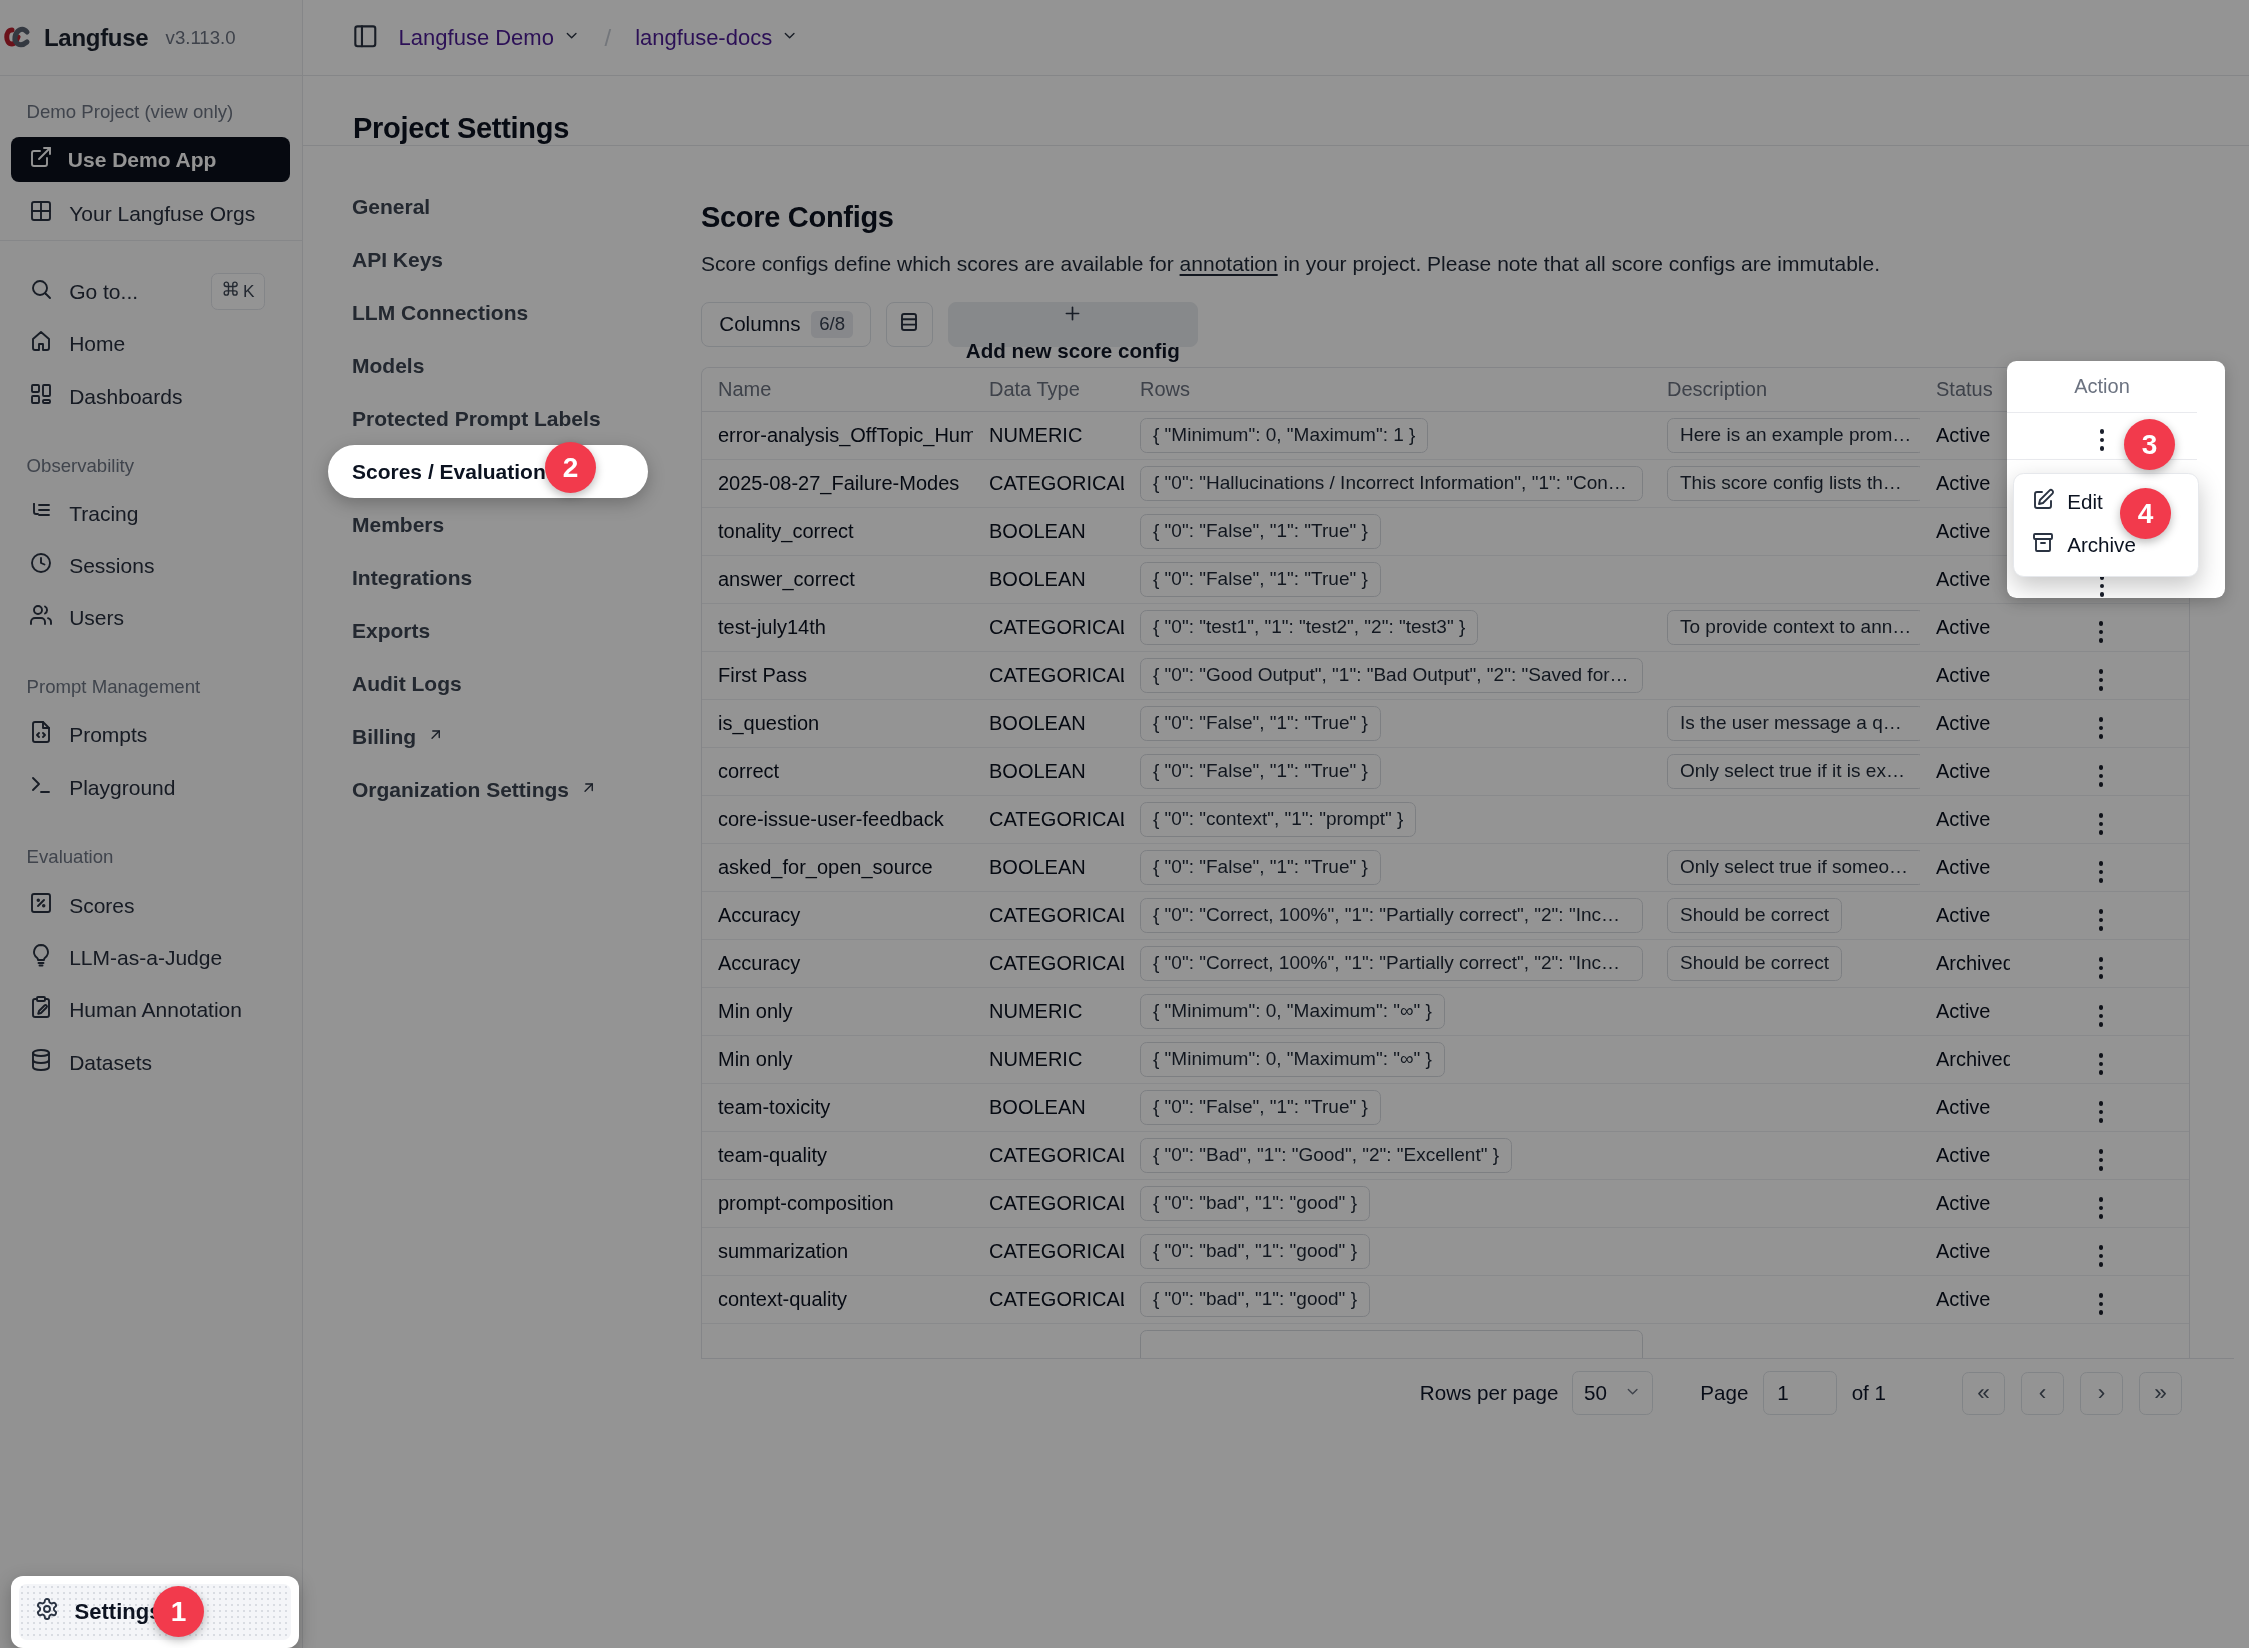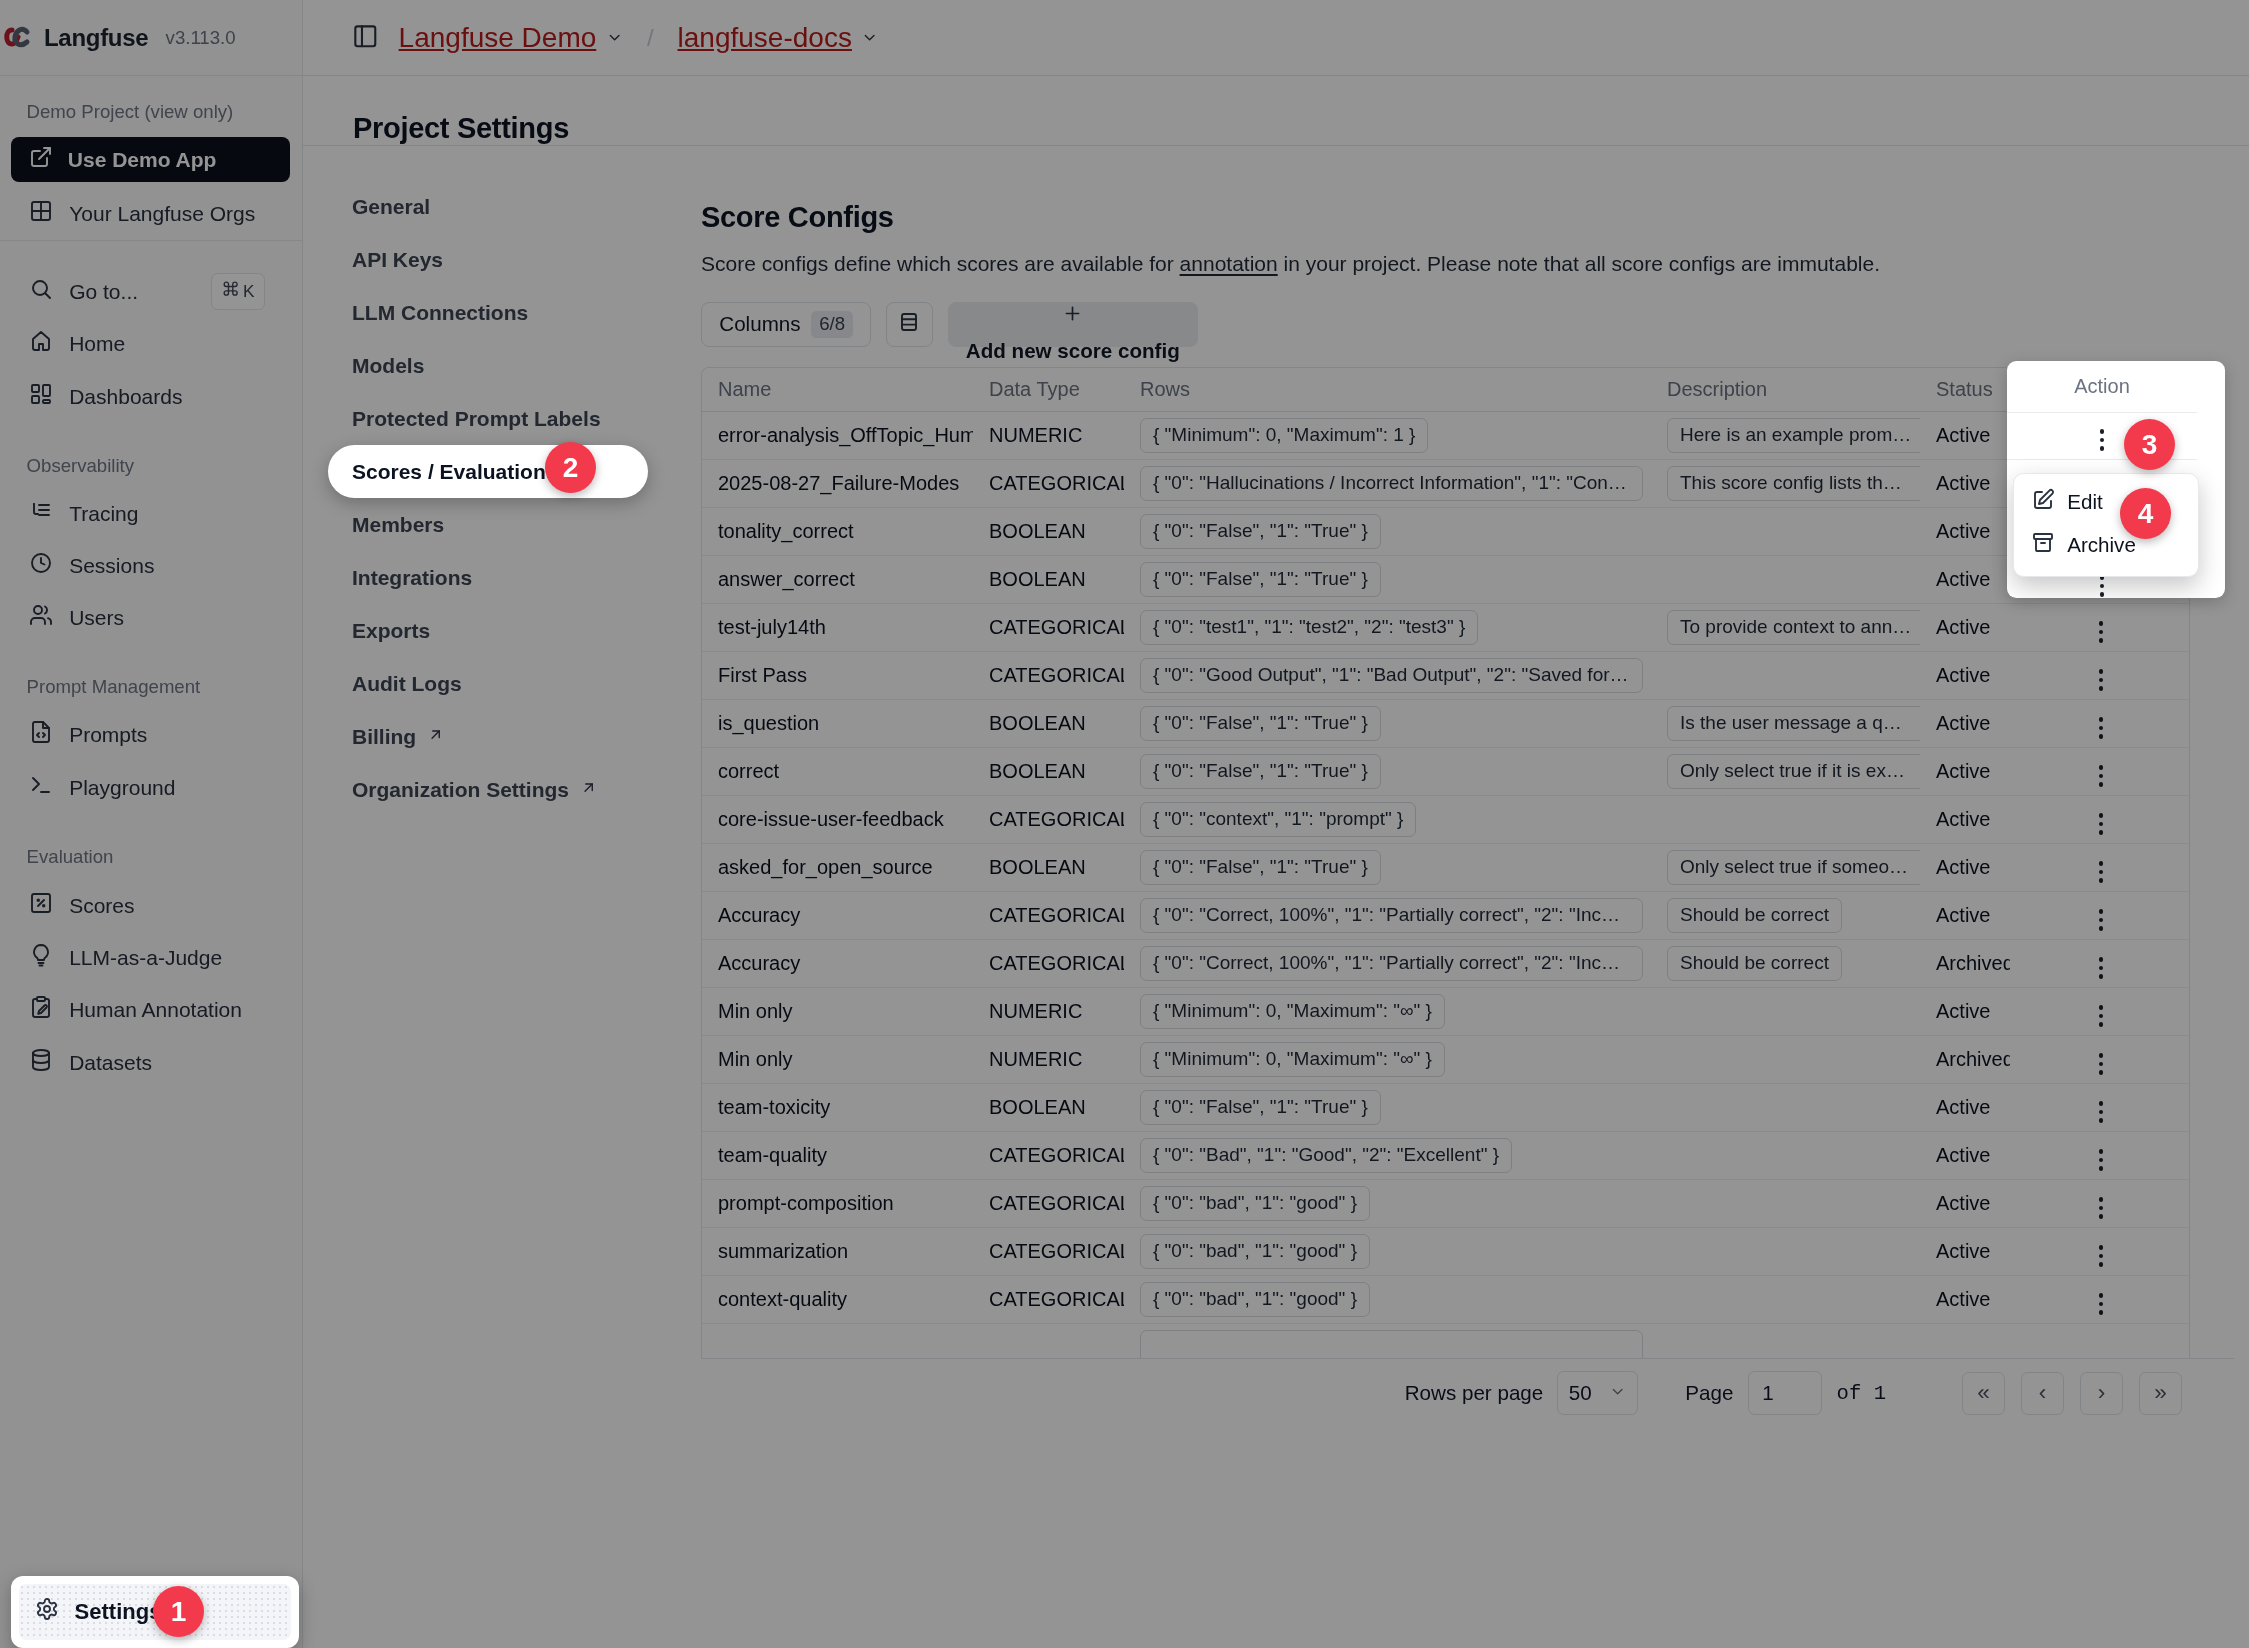--- a/index.html
+++ b/index.html
@@ -23,21 +23,21 @@
   #use-demo-btn{position:absolute;left:10.6px;right:12px;top:137px;height:45px;background:#0c111d;border-radius:8px;display:flex;align-items:center;gap:14.6px;padding-left:18.6px;box-sizing:border-box;color:#fff;font-size:21px;font-weight:600;}
   .side-divider{position:absolute;left:0;right:0;top:240px;height:0;border-top:1.3px solid #e7e9ec;}
   .kbd-badge{position:absolute;right:26.6px;display:flex;align-items:center;gap:4px;border:1.3px solid #e2e5ea;border-radius:6.6px;height:35px;padding:0 9.3px;font-size:17.3px;color:#3f4856;background:#fff;}
 
   
   #settings-card{position:absolute;left:10.6px;right:3.3px;top:1576px;height:72px;background:#fff;border-radius:12px;z-index:50;box-shadow:0 5.3px 17.3px rgba(0,0,0,.25);display:flex;align-items:center;box-sizing:border-box;padding:8px;}
   #settings-card .inner{flex:1;height:56px;background:#f4f5f8;background-image:radial-gradient(#d9dce2 1.1px,transparent 1.1px);background-size:6px 6px;border-radius:8px;display:flex;align-items:center;gap:16px;padding-left:16px;box-sizing:border-box;font-size:22px;font-weight:700;color:#0d1321;}
 
   
   #topbar{position:absolute;left:303px;top:0;width:1947px;height:76px;border-bottom:1.3px solid #e5e7eb;box-sizing:border-box;background:#fff;display:flex;align-items:center;padding-left:49px;gap:20px;}
-  #topbar .crumb{font-size:28px;font-weight:500;color:#b91c1c;display:flex;align-items:center;gap:9.3px;text-decoration:underline;}
+  #topbar .crumb{font-size:22px;font-weight:500;color:#4c1d95;display:flex;align-items:center;gap:9.3px;}
   #topbar .slash{font-size:24px;color:#c7ccd4;font-weight:300;padding:0 4px;}
   #titlebar{position:absolute;left:303px;top:76px;width:1947px;height:70px;border-bottom:1.3px solid #e5e7eb;box-sizing:border-box;background:#fff;display:flex;align-items:flex-end;padding-left:50px;}
   #titlebar h1{margin:0;font-size:29px;font-weight:700;color:#0d1321;letter-spacing:-0.3px;}
 
   
   #settings-nav{position:absolute;left:328px;top:180px;width:320px;}
   .nav-item{height:53px;display:flex;align-items:center;padding-left:24px;box-sizing:border-box;font-size:21px;font-weight:600;color:#3d4653;gap:10.6px;}
   .nav-item.active{position:relative;background:#fff;border-radius:29px;z-index:50;box-shadow:0 5.3px 17.3px rgba(0,0,0,.25);color:#0b1220;font-weight:700;}
 
   
@@ -66,21 +66,21 @@
   .pill:empty{display:none;}
   .pill.ghost{display:inline-block;width:503px;}
   .dots{display:inline-flex;flex-direction:column;gap:4px;align-items:center;padding:4px;}
   .dots i{width:4.7px;height:4.7px;border-radius:50%;background:#1a1f2b;}
 
   
   #pagination{width:1533px;height:70px;border-top:1.3px solid #e3e6ea;box-sizing:border-box;display:flex;align-items:center;justify-content:flex-end;padding-right:52px;font-size:20.6px;color:#0f172a;}
   #pagination .sel{display:flex;align-items:center;justify-content:space-between;width:81px;height:44px;border:1.3px solid #dfe3e8;border-radius:6.6px;box-sizing:border-box;padding:0 10.6px;margin-left:14px;}
   #pagination .pg-input{width:74px;height:44px;border:1.3px solid #dfe3e8;border-radius:6.6px;box-sizing:border-box;display:flex;align-items:center;padding-left:13.3px;margin:0 14.6px;}
   #pagination .lbl-page{margin-left:47px;}
-  #pagination .of{margin-right:60px;font-weight:500;font-family:Liberation Mono, monospace;}
+  #pagination .of{margin-right:60px;font-weight:500;}
   .pg-btn{width:43px;height:43px;border:1.3px solid #dfe3e8;border-radius:6.6px;box-sizing:border-box;display:flex;align-items:center;justify-content:center;font-size:22.6px;color:#4b5563;margin-left:16px;background:#fff;}
 
   
   #dim-overlay{position:absolute;inset:0;background:rgba(0,0,0,0.42);z-index:40;}
   #action-spotlight{position:absolute;left:2007px;top:361px;width:218px;height:237px;background:#fff;border-radius:9.3px;z-index:45;box-shadow:0 4px 16px rgba(0,0,0,.20);}
   #action-spotlight .sp-header{width:190px;height:51px;display:flex;align-items:center;justify-content:center;font-size:20px;font-weight:500;color:#6b7280;}
   #action-spotlight .sp-div{width:190px;border-top:1.3px solid #e9eaee;position:absolute;left:0;}
   #action-spotlight .sp-row{position:absolute;left:0;width:190px;display:flex;justify-content:center;}
   #action-menu{position:absolute;left:2013px;top:473px;width:186px;height:104px;background:#fff;border:1.3px solid #e6e8ec;border-radius:10.6px;z-index:55;box-shadow:0 9.3px 24px rgba(0,0,0,.22);box-sizing:border-box;padding:6.6px;}
   .menu-item{height:43px;display:flex;align-items:center;gap:12px;padding-left:10.6px;border-radius:6.6px;font-size:20.6px;font-weight:500;color:#0b1220;}

